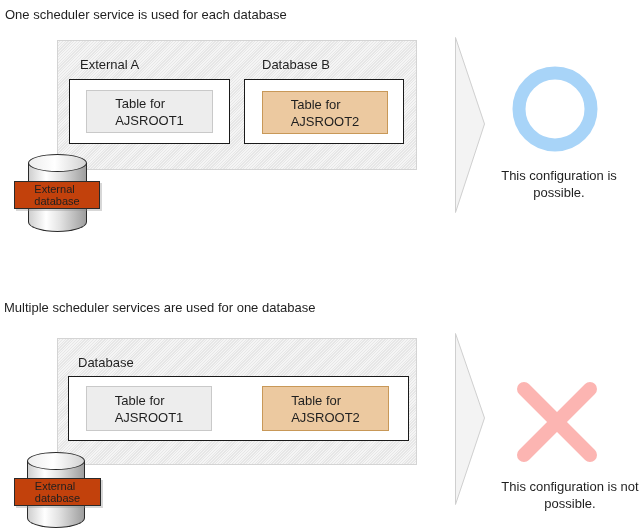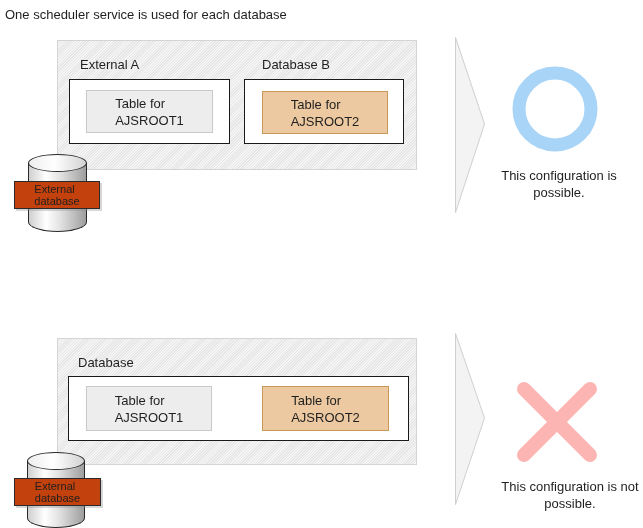--- a/index.html
+++ b/index.html
@@ -75,20 +75,21 @@
     <polygon points="0.5,0.5 29.5,87 0.5,175.5" stroke="#cfcfcf" stroke-width="1" fill="#f3f3f3"></polygon>
   </svg>
 
   <svg class="abs" style="left:510px;top:64px;" width="90" height="90" viewBox="0 0 90 90">
     <circle cx="45" cy="45" r="36" fill="none" stroke-width="13" stroke="#a8d4f8"></circle>
   </svg>
 
   <div class="abs result-text" style="left:459px;top:167px;width:200px;">This configuration is
 possible.</div>
 
+  <div class="abs sec-title" style="left:4px;top:300px;">Multiple scheduler services are used for one database</div>
 
   <div class="abs panel" style="left:57px;top:338px;width:358px;height:125px;"></div>
 
   <div class="abs db-label" style="left:78px;top:355px;">Database</div>
   <div class="abs white-box" style="left:68px;top:376px;width:339px;height:63px;"></div>
   <div class="abs table-box table-gray" style="left:86px;top:386px;width:124px;height:43px;">Table for
 AJSROOT1</div>
   <div class="abs table-box table-orange" style="left:262px;top:386px;width:125px;height:43px;">Table for
 AJSROOT2</div>
 

